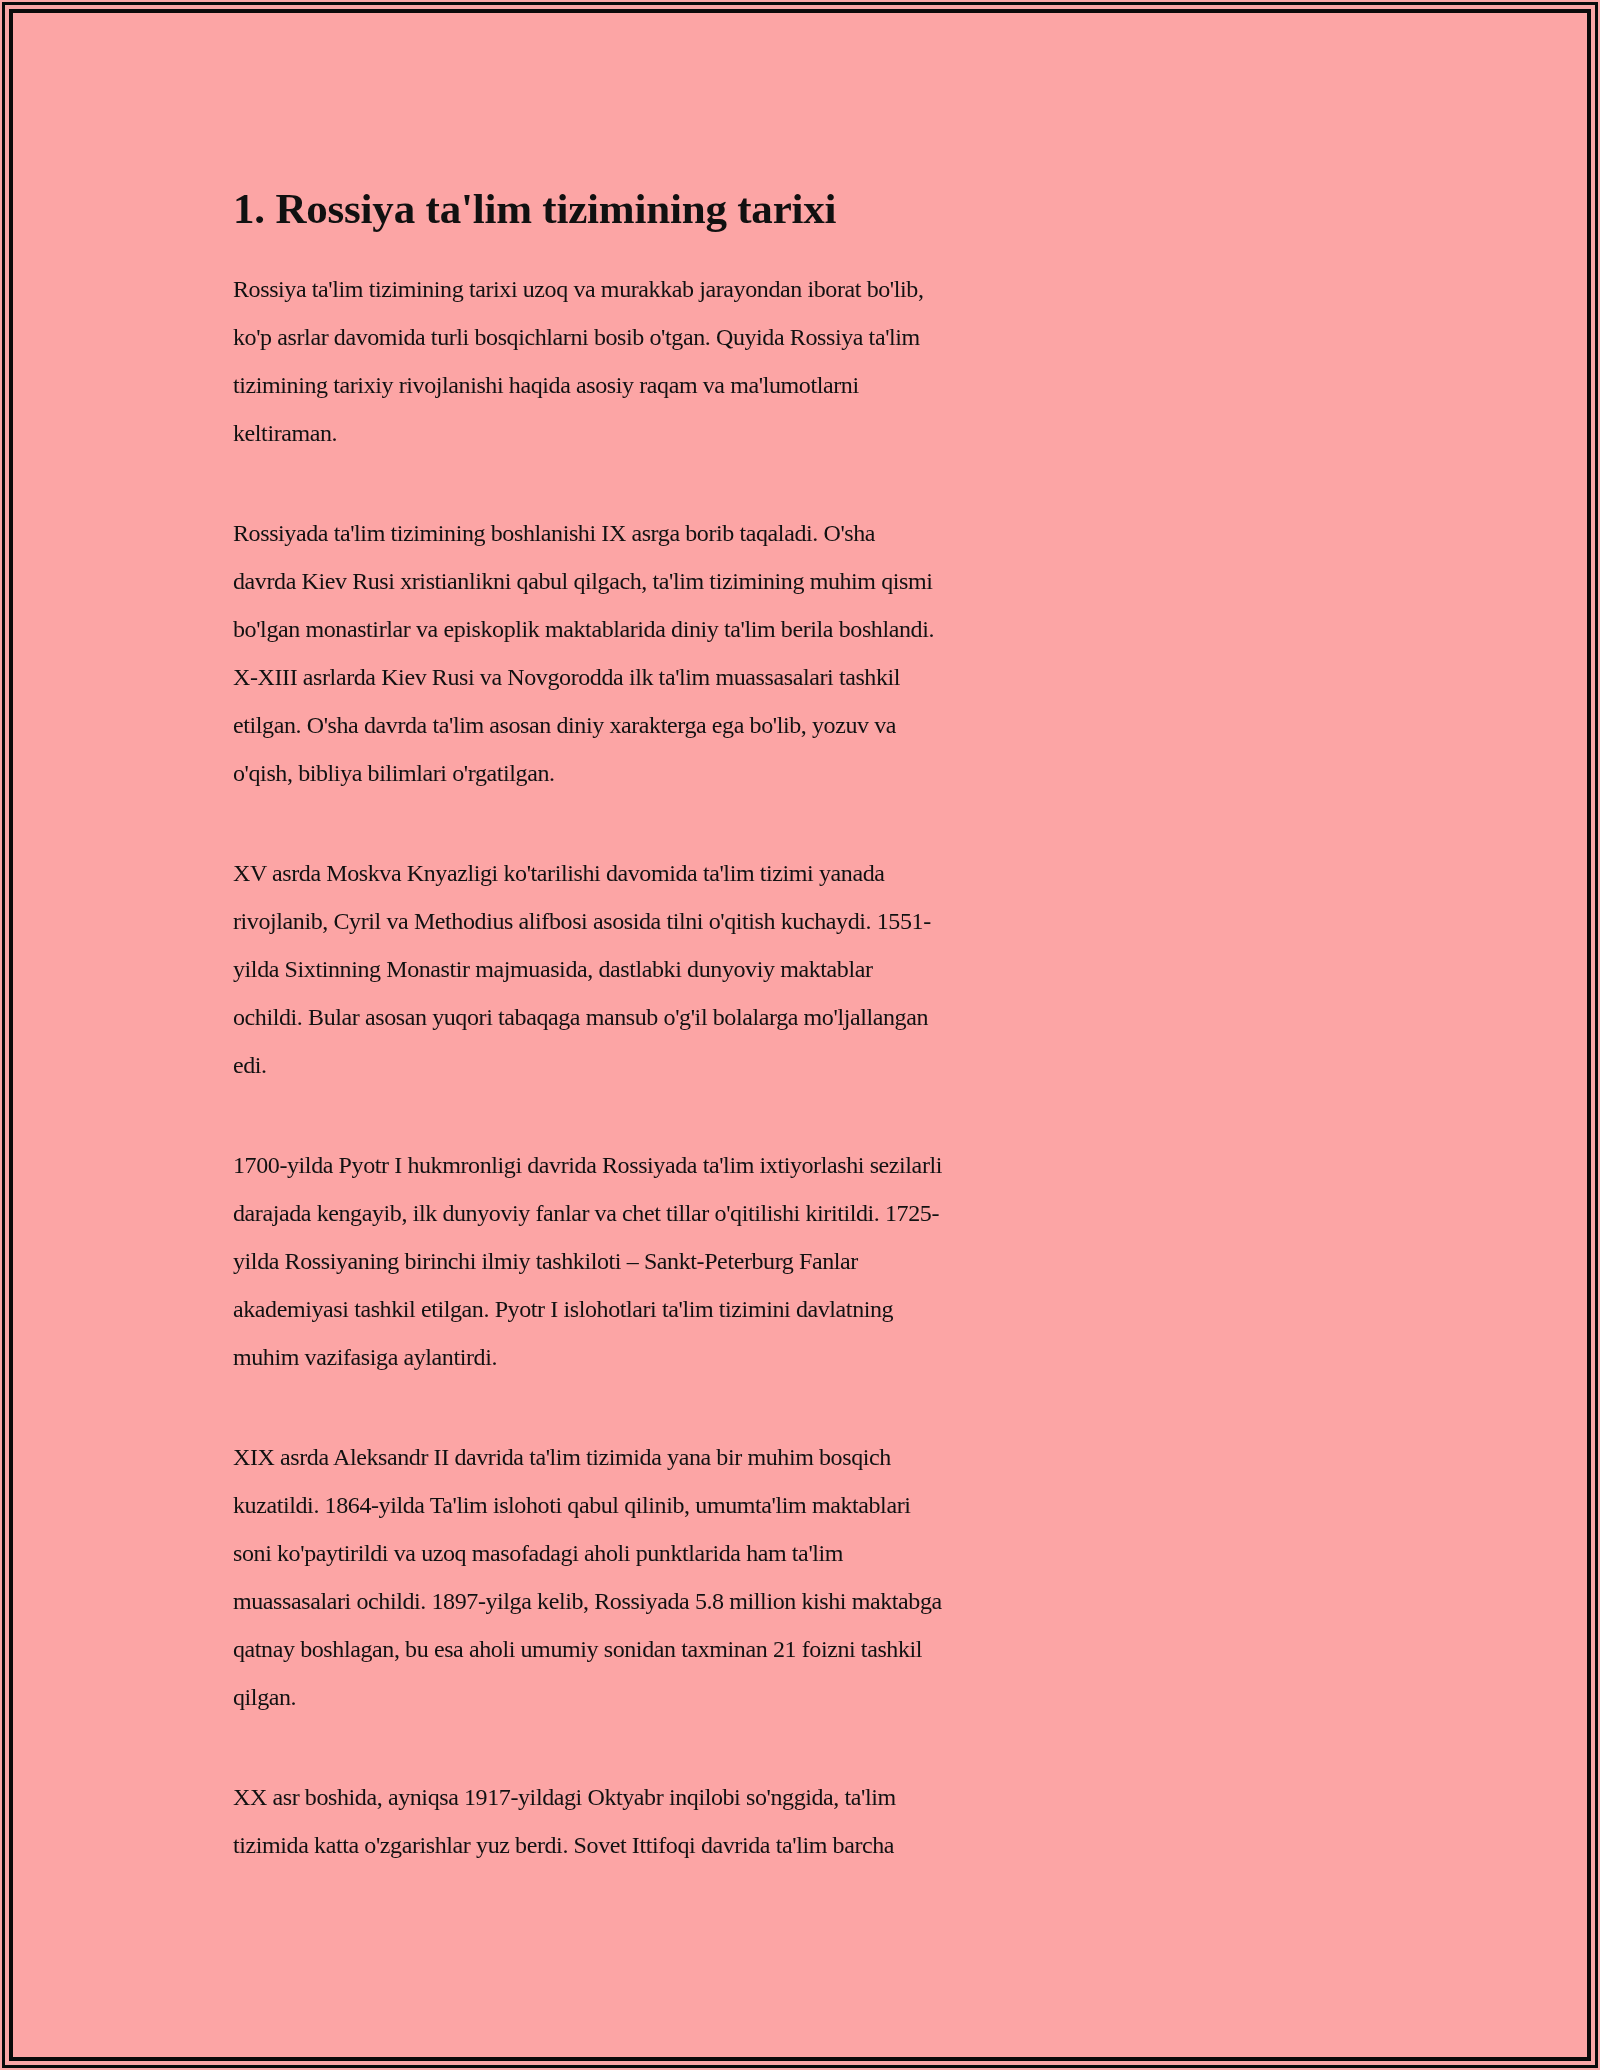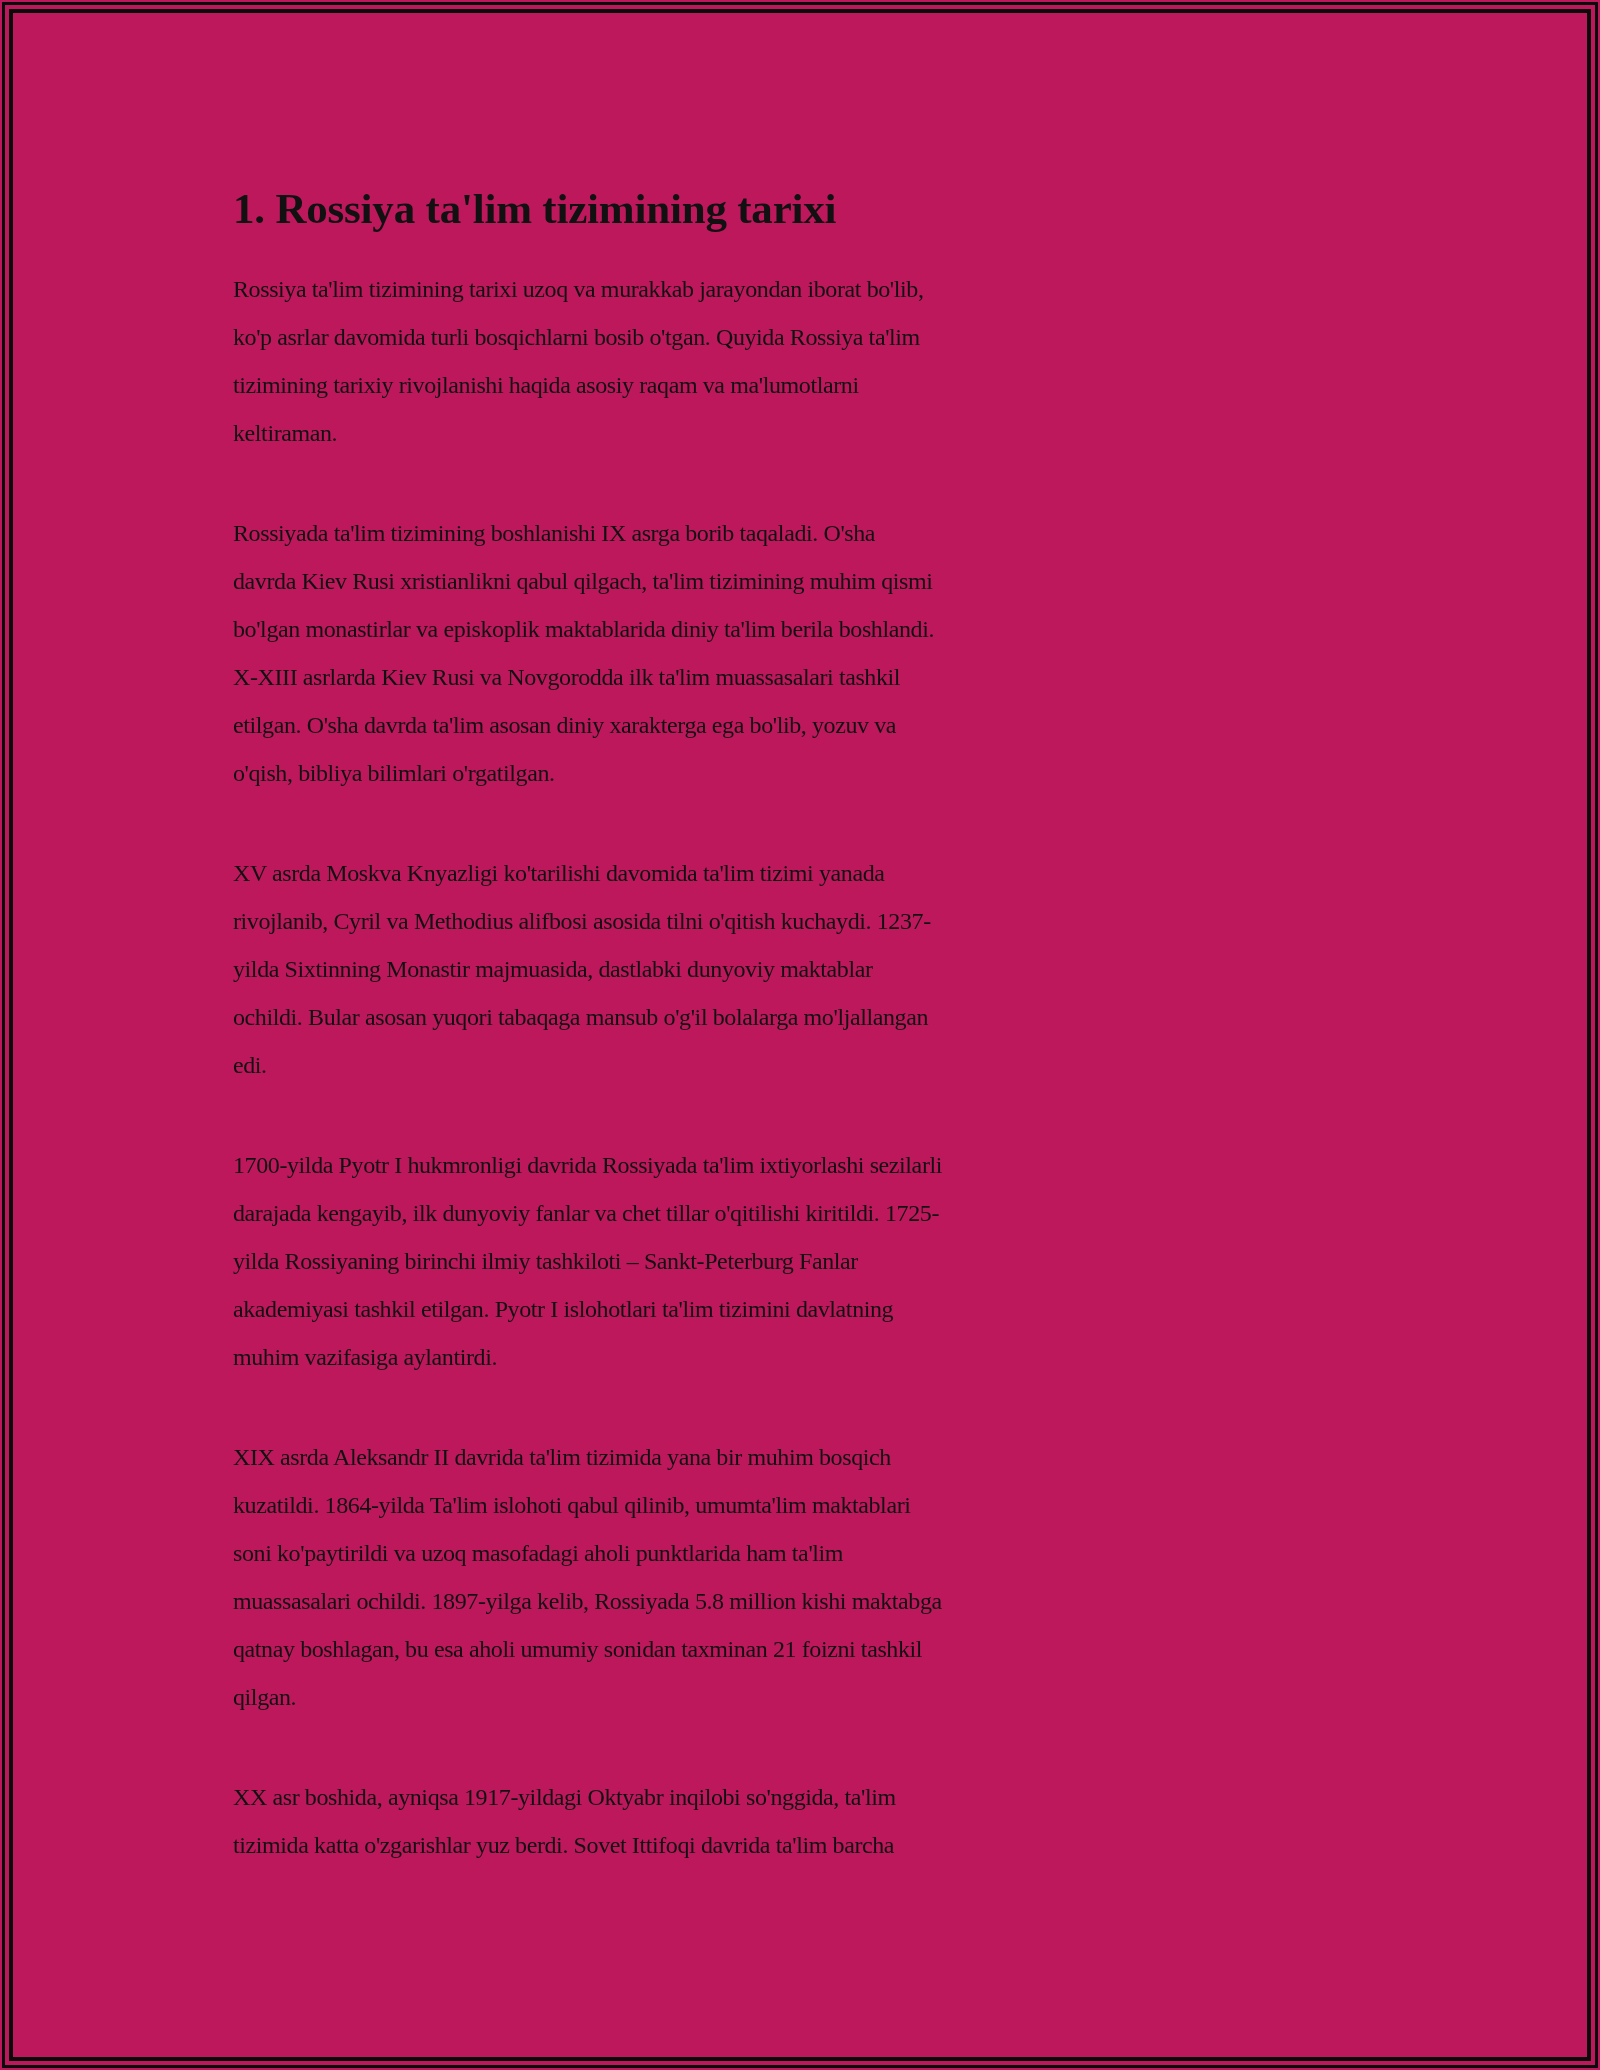--- a/index.html
+++ b/index.html
@@ -4,21 +4,21 @@
 <style>
   html, body {
     margin: 0;
     padding: 0;
     background: #ffffff;
   }
   .page {
     position: relative;
     width: 1600px;
     height: 2070px;
-    background: #be185d;
+    background: #fca5a5;
     overflow: hidden;
     font-family: "Liberation Serif", "DejaVu Serif", serif;
     color: #111111;
   }
   
   .frame-outer {
     position: absolute;
     top: 2px; left: 2px; right: 2px; bottom: 2px;
     border: 3px solid #0a0a0a;
     pointer-events: none;
@@ -67,21 +67,21 @@
 keltiraman.</p>
 
     <p class="para">Rossiyada ta'lim tizimining boshlanishi IX asrga borib taqaladi. O'sha
 davrda Kiev Rusi xristianlikni qabul qilgach, ta'lim tizimining muhim qismi
 bo'lgan monastirlar va episkoplik maktablarida diniy ta'lim berila boshlandi.
 X-XIII asrlarda Kiev Rusi va Novgorodda ilk ta'lim muassasalari tashkil
 etilgan. O'sha davrda ta'lim asosan diniy xarakterga ega bo'lib, yozuv va
 o'qish, bibliya bilimlari o'rgatilgan.</p>
 
     <p class="para">XV asrda Moskva Knyazligi ko'tarilishi davomida ta'lim tizimi yanada
-rivojlanib, Cyril va Methodius alifbosi asosida tilni o'qitish kuchaydi. 1237-
+rivojlanib, Cyril va Methodius alifbosi asosida tilni o'qitish kuchaydi. 1551-
 yilda Sixtinning Monastir majmuasida, dastlabki dunyoviy maktablar
 ochildi. Bular asosan yuqori tabaqaga mansub o'g'il bolalarga mo'ljallangan
 edi.</p>
 
     <p class="para">1700-yilda Pyotr I hukmronligi davrida Rossiyada ta'lim ixtiyorlashi sezilarli
 darajada kengayib, ilk dunyoviy fanlar va chet tillar o'qitilishi kiritildi. 1725-
 yilda Rossiyaning birinchi ilmiy tashkiloti – Sankt-Peterburg Fanlar
 akademiyasi tashkil etilgan. Pyotr I islohotlari ta'lim tizimini davlatning
 muhim vazifasiga aylantirdi.</p>
 

